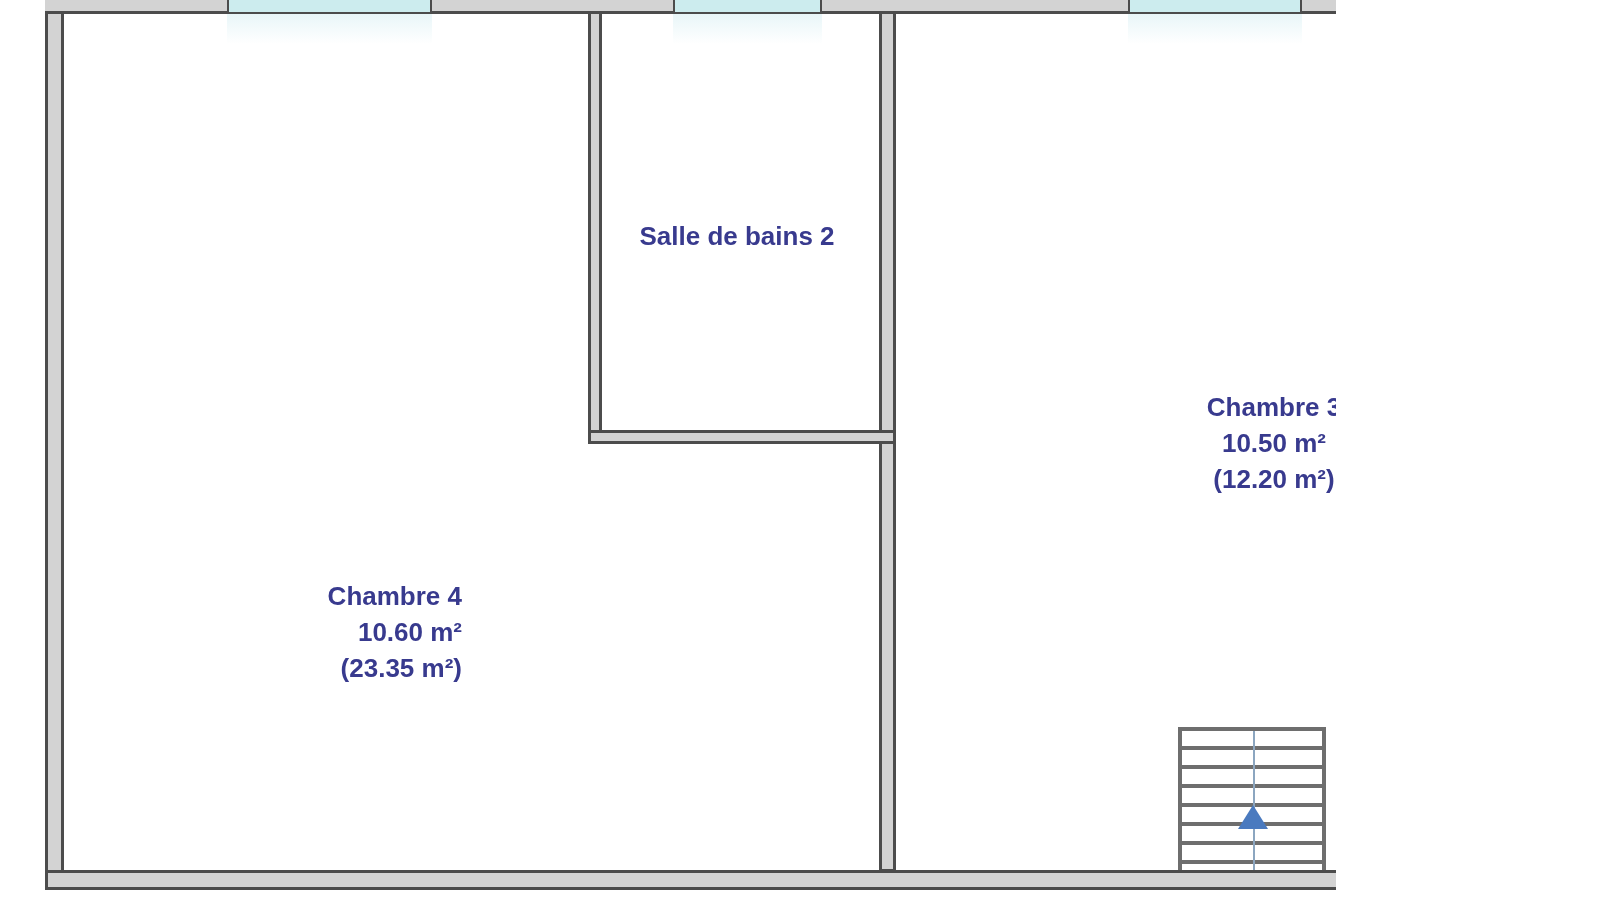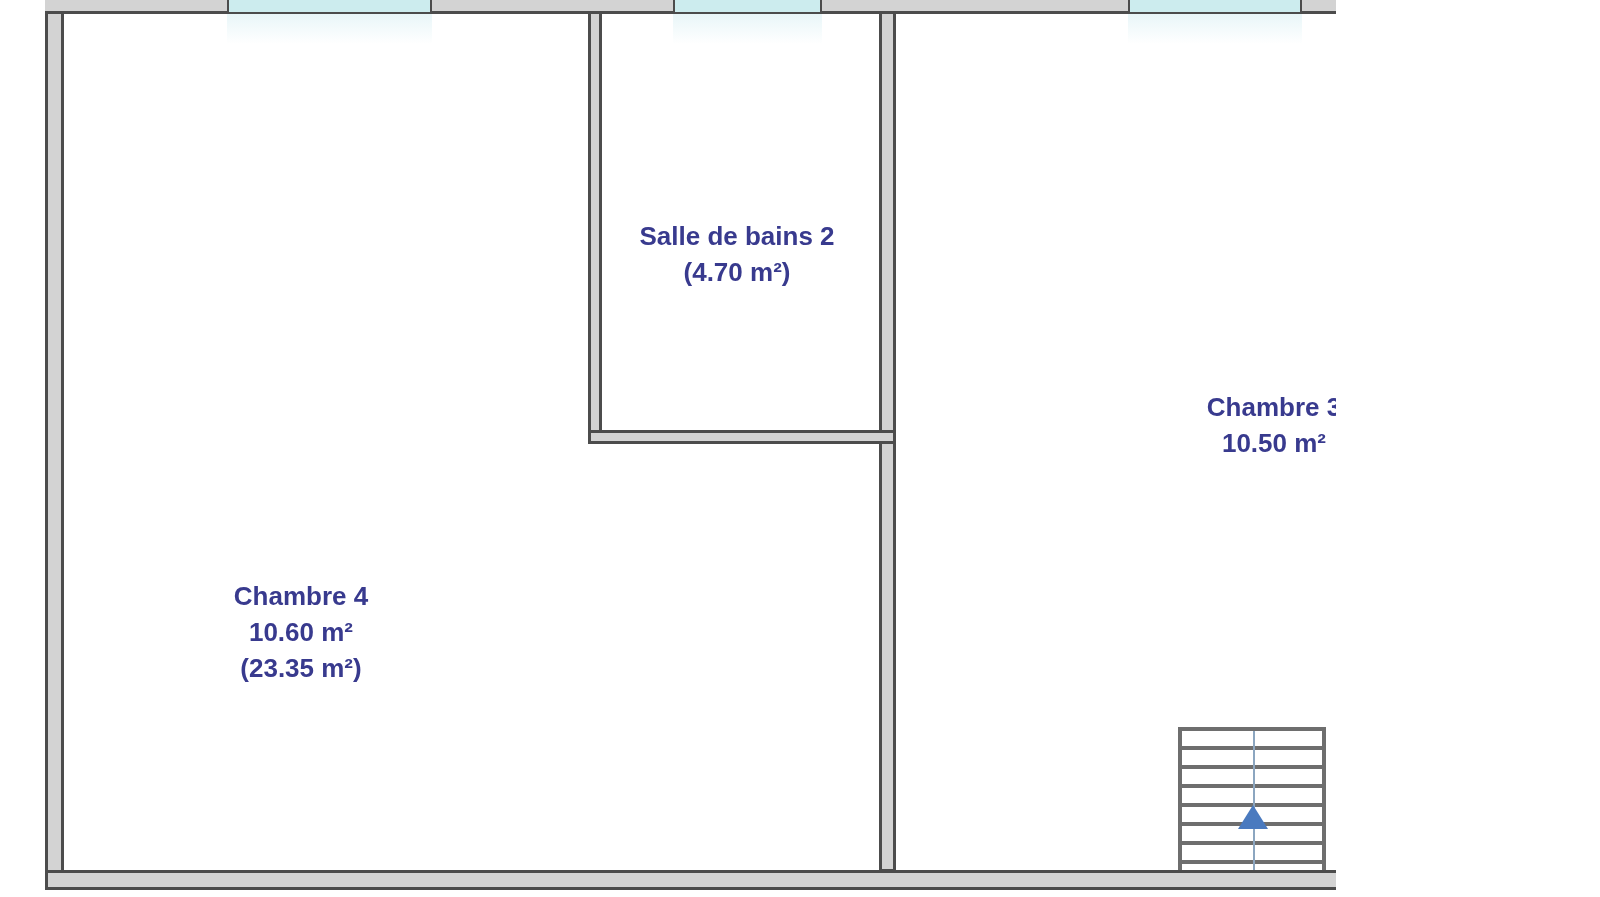--- a/index.html
+++ b/index.html
@@ -87,21 +87,21 @@
     width: 300px;
     text-align: center;
     color: #383a8e;
     font-size: 26px;
     font-weight: 700;
     line-height: 36px;
     z-index: 6;
   }
   .room-label.salle { left: 587px;  top: 218px; }
   .room-label.ch3   { left: 1124px; top: 389px; }
-  .room-label.ch4   { left: 151px;  top: 578px; }
+  .room-label.ch4   { left: 162px;  top: 578px; text-align: right; }
 </style>
 </head>
 <body>
 
 <div class="canvas">
 
   <div class="window-glow g1"></div>
   <div class="window-glow g2"></div>
   <div class="window-glow g3"></div>
 
@@ -117,26 +117,26 @@
   <div class="window w2"></div>
   <div class="window w3"></div>
 
   <div class="staircase">
     <div class="stair-center-line"></div>
     <div class="stair-arrow"></div>
   </div>
 
   <div class="room-label salle">
     <div>Salle de bains 2</div>
-    <div>(4.70 m²)</div>
   </div>
 
   <div class="room-label ch3">
     <div>Chambre 3</div>
     <div>10.50 m²</div>
+    <div>(12.20 m²)</div>
   </div>
 
   <div class="room-label ch4">
     <div>Chambre 4</div>
     <div>10.60 m²</div>
     <div>(23.35 m²)</div>
   </div>
 
 </div>
 

